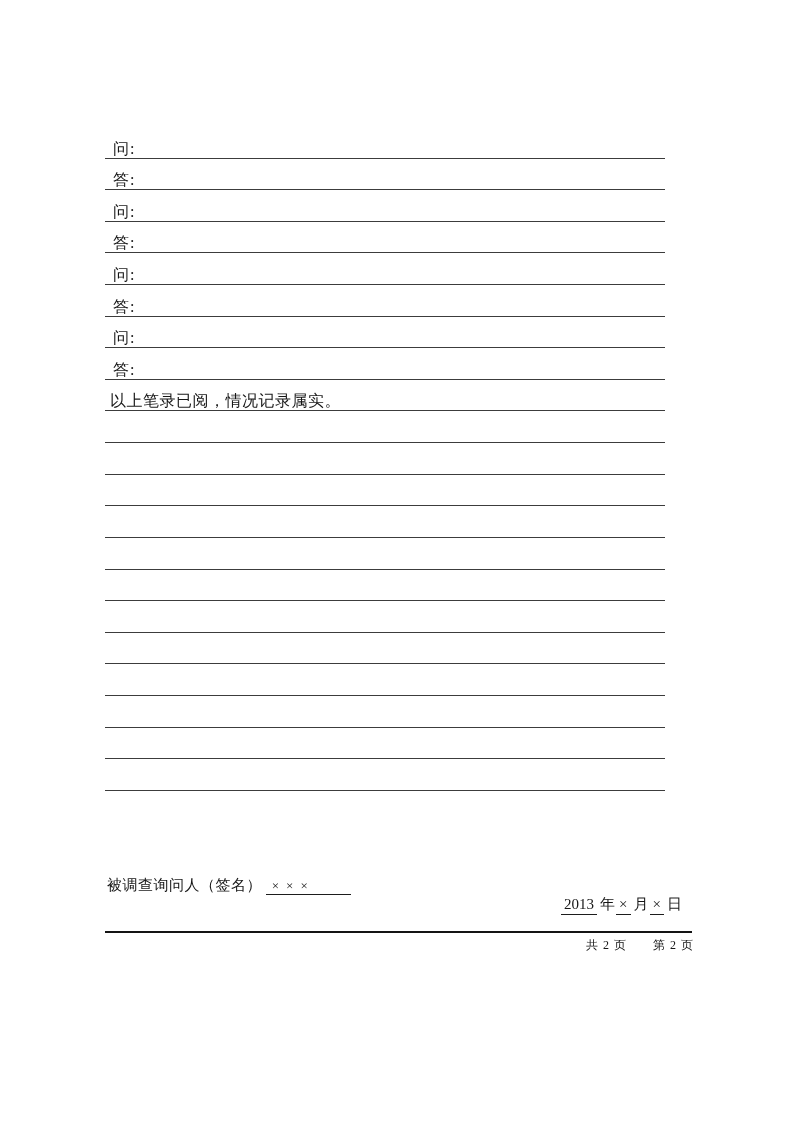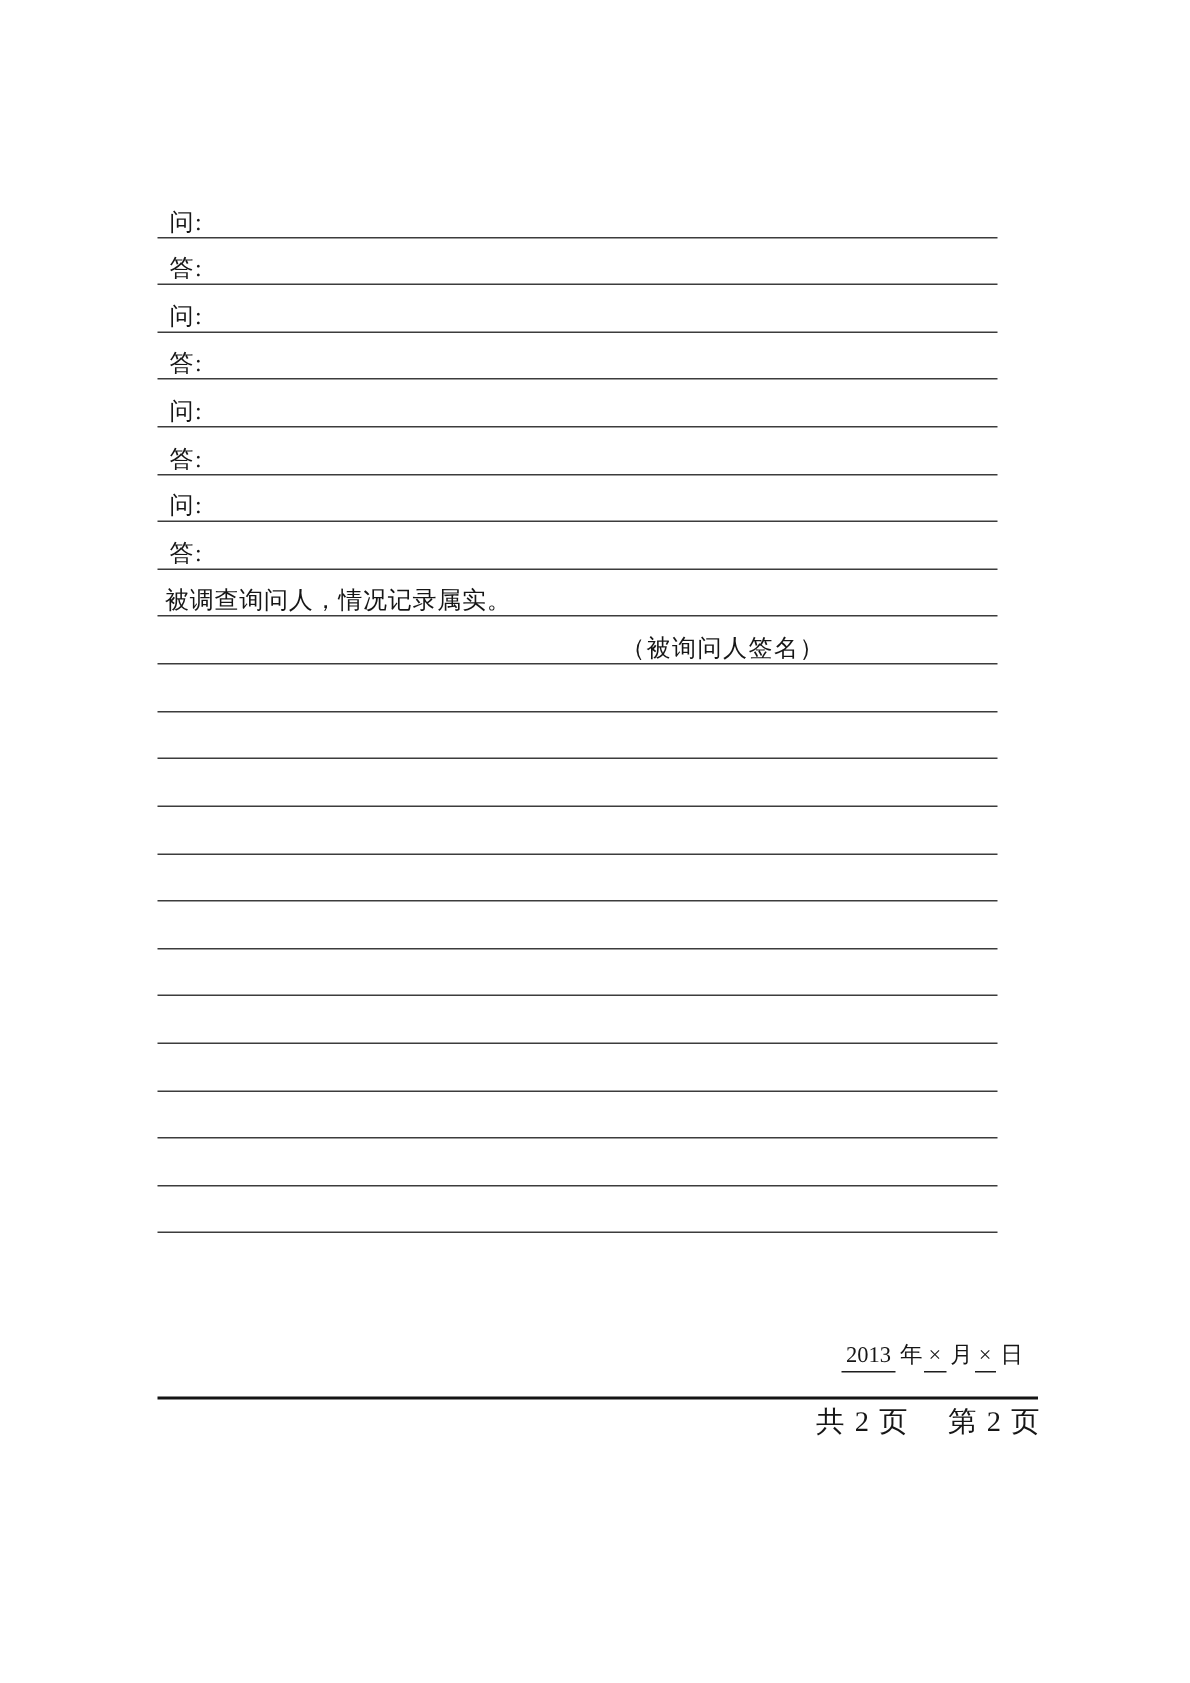--- a/index.html
+++ b/index.html
@@ -48,21 +48,21 @@
   .date-row { position: absolute; top: 897px; right: 110px; font-size: 15px; line-height: 1; white-space: nowrap; }
   .date-row .du {
     display: inline-block;
     border-bottom: 1.5px solid #1d1d1d;
     padding: 0 3px 2px 3px;
   }
   .date-row .dlabel { padding: 0 1px 0 3px; }
 
   
   .footer-line { position: absolute; left: 105px; top: 931px; width: 587px; height: 0; border-top: 2.6px solid #141414; }
-  .page-footer { position: absolute; top: 939px; right: 99px; font-size: 19px; line-height: 1; white-space: nowrap; letter-spacing: 1px; }
+  .page-footer { position: absolute; top: 939px; right: 99px; font-size: 12px; line-height: 1; white-space: nowrap; letter-spacing: 1px; }
   .page-footer .gap { display: inline-block; width: 26px; }
 </style>
 </head>
 <body>
 
 <div class="sheet">
 
   <div class="lines-block">
     <div class="row">
       <span class="qa-label">问:</span>
@@ -82,41 +82,42 @@
     <div class="row">
       <span class="qa-label">答:</span>
     </div>
     <div class="row">
       <span class="qa-label">问:</span>
     </div>
     <div class="row">
       <span class="qa-label">答:</span>
     </div>
     <div class="row">
-      <span class="statement-text">被调查询问人，情况记录属实。</span>
-    </div>
-    <div class="row">
-      <span class="sig-note-text">（被询问人签名）</span>
+      <span class="statement-text">以上笔录已阅，情况记录属实。</span>
     </div>
 
   <div class="row"></div>
       <div class="row"></div>
       <div class="row"></div>
       <div class="row"></div>
       <div class="row"></div>
       <div class="row"></div>
       <div class="row"></div>
       <div class="row"></div>
       <div class="row"></div>
       <div class="row"></div>
       <div class="row"></div>
       <div class="row"></div>
     </div>
 
 
+  <div class="sig-row interviewee-row">
+    <span class="sig-label">被调查询问人（签名）</span>
+    <span class="u ext-md">×××</span>
+  </div>
 
   <div class="date-row">
     <span class="du">2013</span><span class="dlabel">年</span><span class="du">×</span><span class="dlabel">月</span><span class="du">×</span><span class="dlabel">日</span>
   </div>
 
   <div class="footer-line"></div>
 
   <div class="page-footer">
     <span>共 2 页</span><span class="gap"></span><span>第 2 页</span>
   </div>

